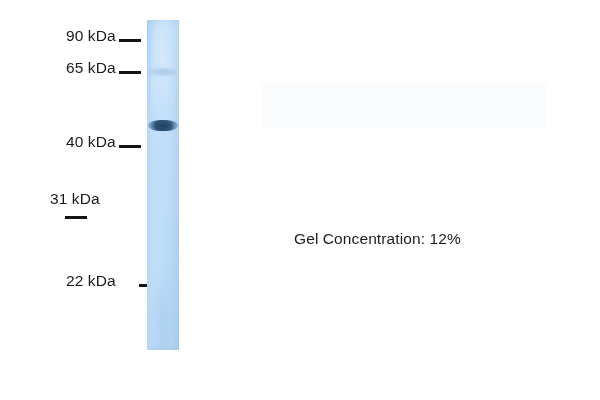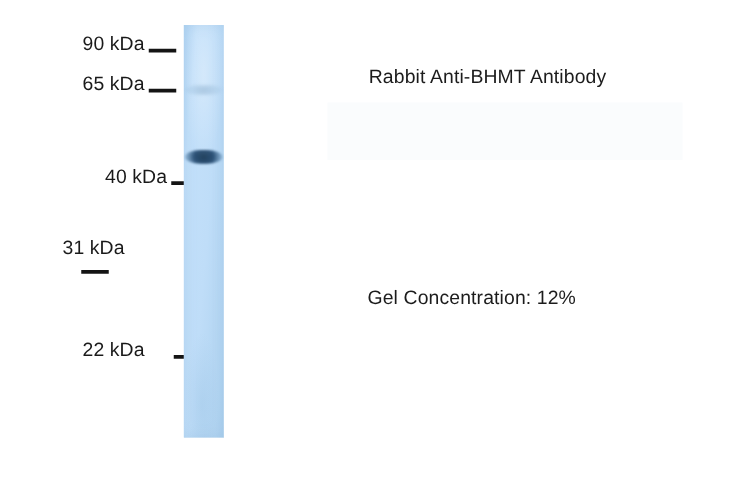--- a/index.html
+++ b/index.html
@@ -99,21 +99,21 @@
     <div class="marker-row" style="top:28px;left:66px;">
       <span class="marker-label">90 kDa</span>
       <span class="marker-tick"></span>
     </div>
 
     <div class="marker-row" style="top:60px;left:66px;">
       <span class="marker-label">65 kDa</span>
       <span class="marker-tick"></span>
     </div>
 
-    <div class="marker-row" style="top:134px;left:66px;margin-left:18px;">
+    <div class="marker-row" style="top:134px;left:66px;">
       <span class="marker-label">40 kDa</span>
       <span class="marker-tick"></span>
     </div>
 
     <div class="marker-row" style="top:191px;left:50px;flex-direction:column;">
       <span class="marker-label">31 kDa</span>
       <span class="marker-tick"></span>
     </div>
 
     <div class="marker-row" style="top:273px;left:66px;gap:20px;">
@@ -125,21 +125,20 @@
 
   <div id="gel-lane" style="left:147px;top:20px;width:32px;height:330px;">
     <div class="gel-band faint" style="top:48px;height:8px;"></div>
     <div class="gel-band primary" style="top:100px;height:11px;"></div>
   </div>
 
   <div id="artifact-block" style="left:262px;top:82px;width:284px;height:46px;"></div>
 
   <div id="annotation-panel" style="left:0;top:0;width:600px;height:400px;">
 
-    <div class="annotation-line" style="left:295px;top:54px;">Rabbit Anti-BHMT Antibody</div>
 
 
 
     <div class="annotation-line" style="left:294px;top:231px;">Gel Concentration: 12%</div>
 
   </div>
 
 </div>
 
 </body></html>

